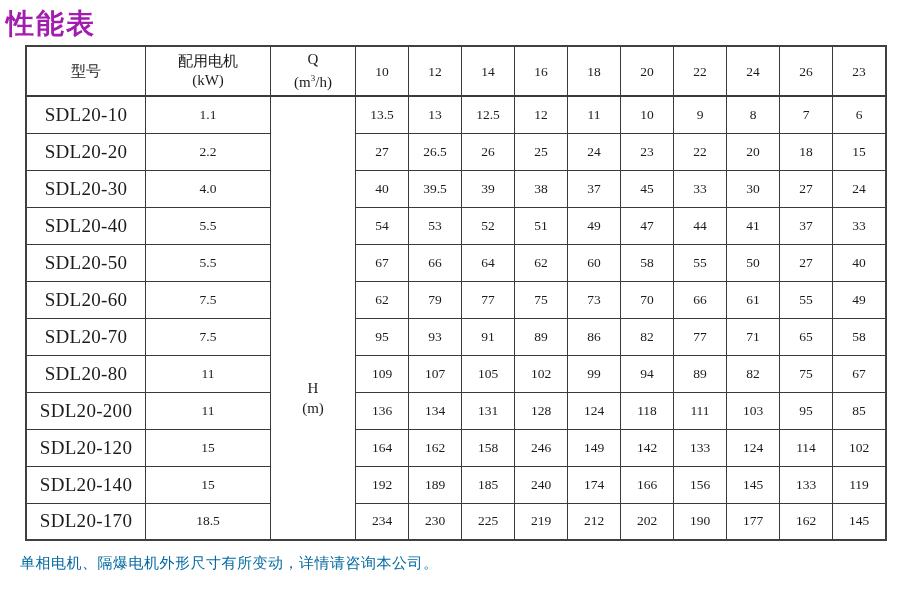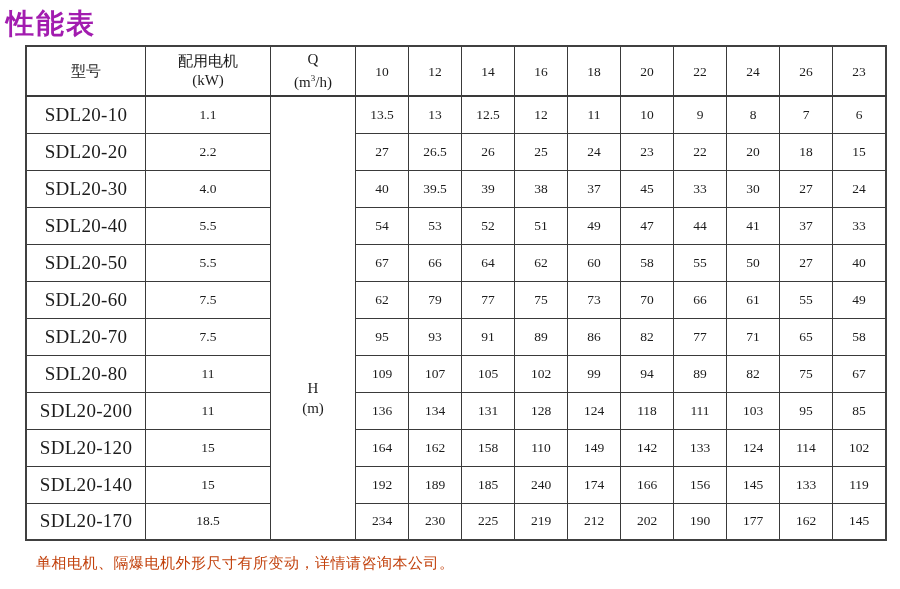--- a/index.html
+++ b/index.html
@@ -70,25 +70,25 @@
     vertical-align: top;
   }
   td.h-merged .h-label {
     margin-top: 160px;
     font-size: 15px;
     line-height: 20px;
   }
   sup { font-size: 9px; }
   .footnote {
     position: absolute;
-    left: 36px;
+    left: 20px;
     top: 554px;
     font-family: "Liberation Sans", "DejaVu Sans", sans-serif;
     font-size: 15px;
-    color: #c2410c;
+    color: #0369a1;
     letter-spacing: 0.5px;
   }
 </style>
 </head>
 <body>
 
 <div class="page-title">性能表</div>
 
 <table class="perf">
   <thead>
@@ -250,21 +250,21 @@
         <td class="head-cell">103</td>
         <td class="head-cell">95</td>
         <td class="head-cell">85</td>
       </tr>
       <tr>
         <td class="model-cell">SDL20-120</td>
         <td class="power-cell">15</td>
         <td class="head-cell">164</td>
         <td class="head-cell">162</td>
         <td class="head-cell">158</td>
-        <td class="head-cell">110</td>
+        <td class="head-cell">246</td>
         <td class="head-cell">149</td>
         <td class="head-cell">142</td>
         <td class="head-cell">133</td>
         <td class="head-cell">124</td>
         <td class="head-cell">114</td>
         <td class="head-cell">102</td>
       </tr>
       <tr>
         <td class="model-cell">SDL20-140</td>
         <td class="power-cell">15</td>

